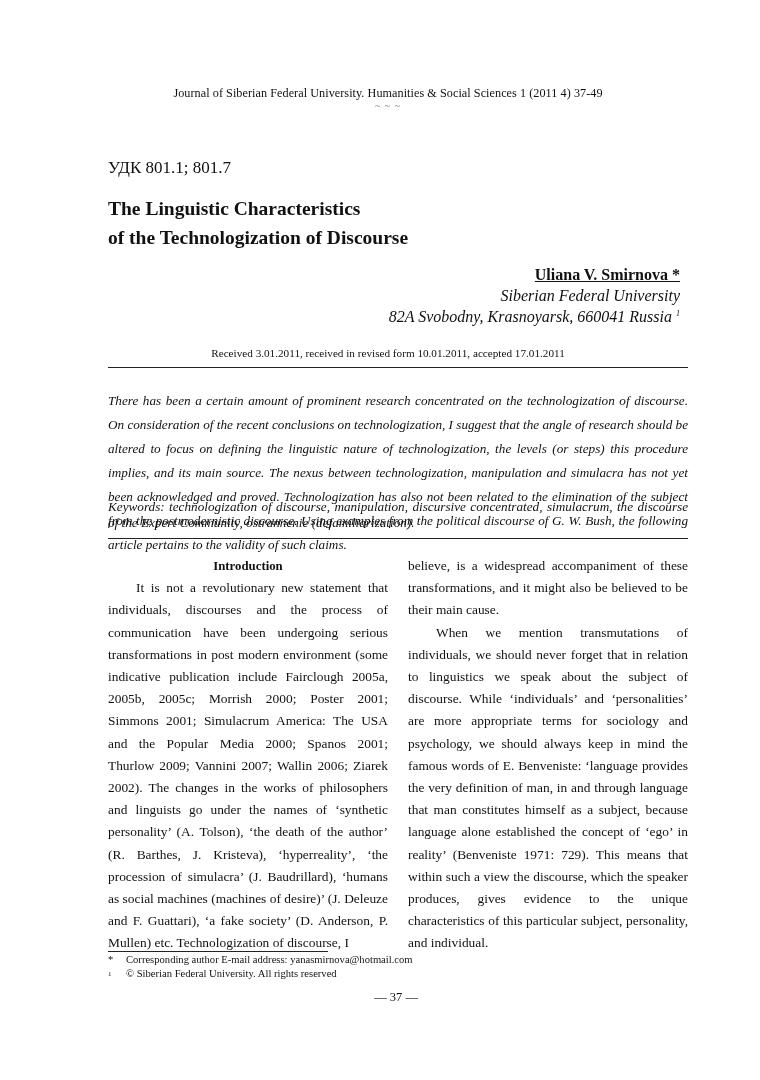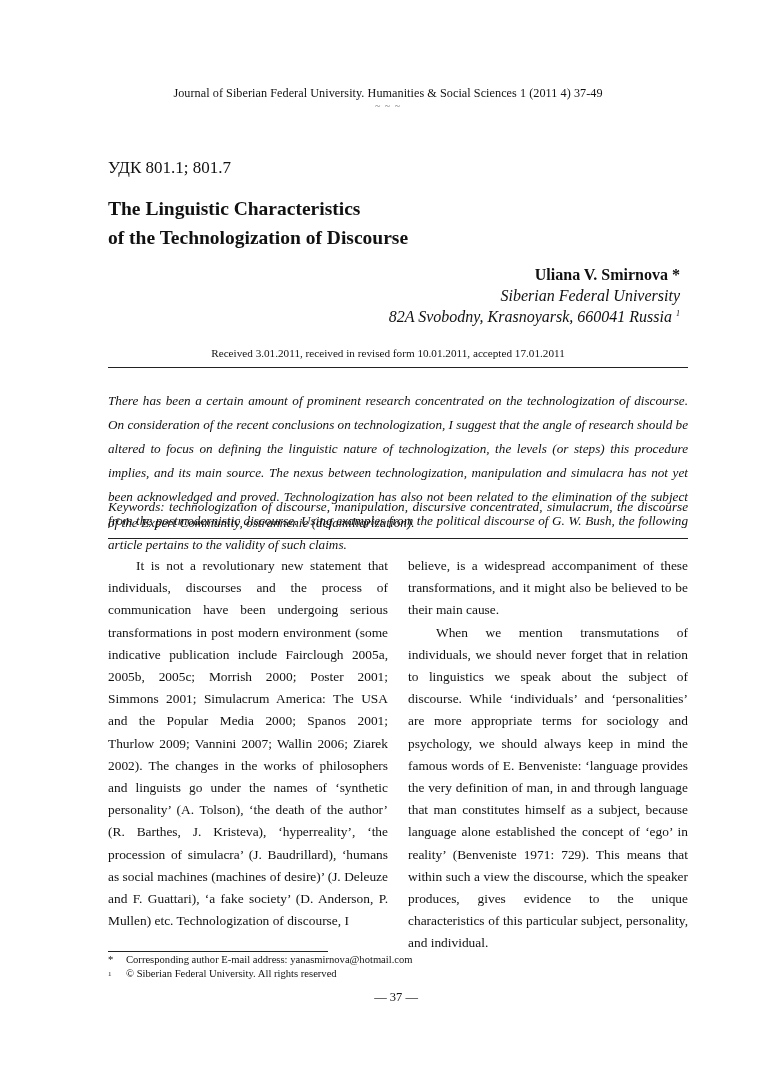--- a/index.html
+++ b/index.html
@@ -4,21 +4,21 @@
   <style>
     html, body { margin: 0; padding: 0; background: #ffffff; }
     body { width: 760px; height: 1080px; position: relative; overflow: hidden;
            font-family: "Liberation Serif", serif; color: #111; }
     .abs { position: absolute; margin-left: 8px; }
     .journal-header { left: 0; width: 760px; top: 86px; text-align: center; font-size: 12.2px; letter-spacing: 0.05px; }
     .tilde { left: 0; width: 760px; top: 100px; text-align: center; font-size: 10px; color: #777; letter-spacing: 1px; }
     .udk { left: 100px; top: 158px; font-size: 17px; }
     .title { left: 100px; top: 194px; font-size: 19.5px; font-weight: bold; line-height: 29px; }
     .author-block { right: 80px; top: 264px; text-align: right; font-size: 16px; line-height: 21px; }
-    .author-name { font-weight: bold; }
+    .author-name { font-weight: bold; text-decoration: underline; }
     .affil { font-style: italic; }
     .received { left: 0; width: 760px; top: 347px; text-align: center; font-size: 11.2px; }
     .rule-top { left: 100px; width: 580px; top: 367px; height: 0; border-top: 1px solid #222; }
     .abstract { left: 100px; width: 580px; top: 389px; font-size: 13.2px; font-style: italic; line-height: 24px; text-align: justify; }
     .keywords { left: 100px; width: 580px; top: 499px; font-size: 13.2px; font-style: italic; line-height: 15.5px; text-align: justify; }
     .rule-bottom { left: 100px; width: 580px; top: 538px; height: 0; border-top: 1px solid #222; }
     .col { width: 280px; font-size: 13.4px; line-height: 22.2px; text-align: justify; }
     .col-left { left: 100px; top: 555px; }
     .col-right { left: 400px; top: 555px; }
     .col p { margin: 0; }
@@ -51,20 +51,21 @@
 </div>
 
 <div class="abs received">Received 3.01.2011, received in revised form 10.01.2011, accepted 17.01.2011</div>
 <div class="abs rule-top"></div>
 
 <div class="abs abstract">There has been a certain amount of prominent research concentrated on the technologization of discourse. On consideration of the recent conclusions on technologization, I suggest that the angle of research should be altered to focus on defining the linguistic nature of technologization, the levels (or steps) this procedure implies, and its main source. The nexus between technologization, manipulation and simulacra has not yet been acknowledged and proved. Technologization has also not been related to the elimination of the subject from the postmodernistic discourse. Using examples from the political discourse of G. W. Bush, the following article pertains to the validity of such claims.</div>
 <div class="abs keywords">Keywords: technologization of discourse, manipulation, discursive concentrated, simulacrum, the discourse of the Expert Community, ostrannenie (defamiliarization).</div>
 <div class="abs rule-bottom"></div>
 
 <div class="abs col col-left">
+  <p class="section-heading">Introduction</p>
   <p class="indent">It is not a revolutionary new statement that individuals, discourses and the process of communication have been undergoing serious transformations in post modern environment (some indicative publication include Fairclough 2005a, 2005b, 2005c; Morrish 2000; Poster 2001; Simmons 2001; Simulacrum America: The USA and the Popular Media 2000; Spanos 2001; Thurlow 2009; Vannini 2007; Wallin 2006; Ziarek 2002). The changes in the works of philosophers and linguists go under the names of ‘synthetic personality’ (A. Tolson), ‘the death of the author’ (R. Barthes, J. Kristeva), ‘hyperreality’, ‘the procession of simulacra’ (J. Baudrillard), ‘humans as social machines (machines of desire)’ (J. Deleuze and F. Guattari), ‘a fake society’ (D. Anderson, P. Mullen) etc. Technologization of discourse, I</p>
 </div>
 
 <div class="abs col col-right">
   <p>believe, is a widespread accompaniment of these transformations, and it might also be believed to be their main cause.</p>
   <p class="indent">When we mention transmutations of individuals, we should never forget that in relation to linguistics we speak about the subject of discourse. While ‘individuals’ and ‘personalities’ are more appropriate terms for sociology and psychology, we should always keep in mind the famous words of E. Benveniste: ‘language provides the very definition of man, in and through language that man constitutes himself as a subject, because language alone established the concept of ‘ego’ in reality’ (Benveniste 1971: 729). This means that within such a view the discourse, which the speaker produces, gives evidence to the unique characteristics of this particular subject, personality, and individual.</p>
 </div>
 
 <div class="abs fn-rule"></div>
 <div class="abs footnotes">

